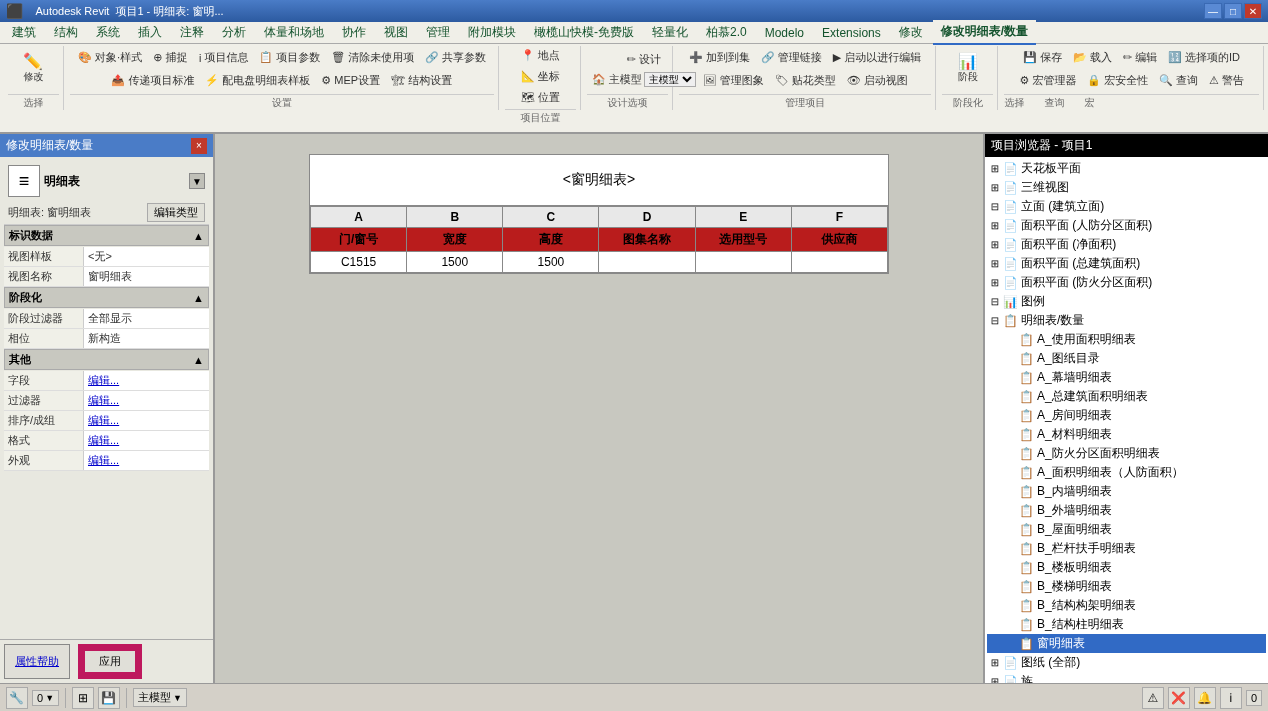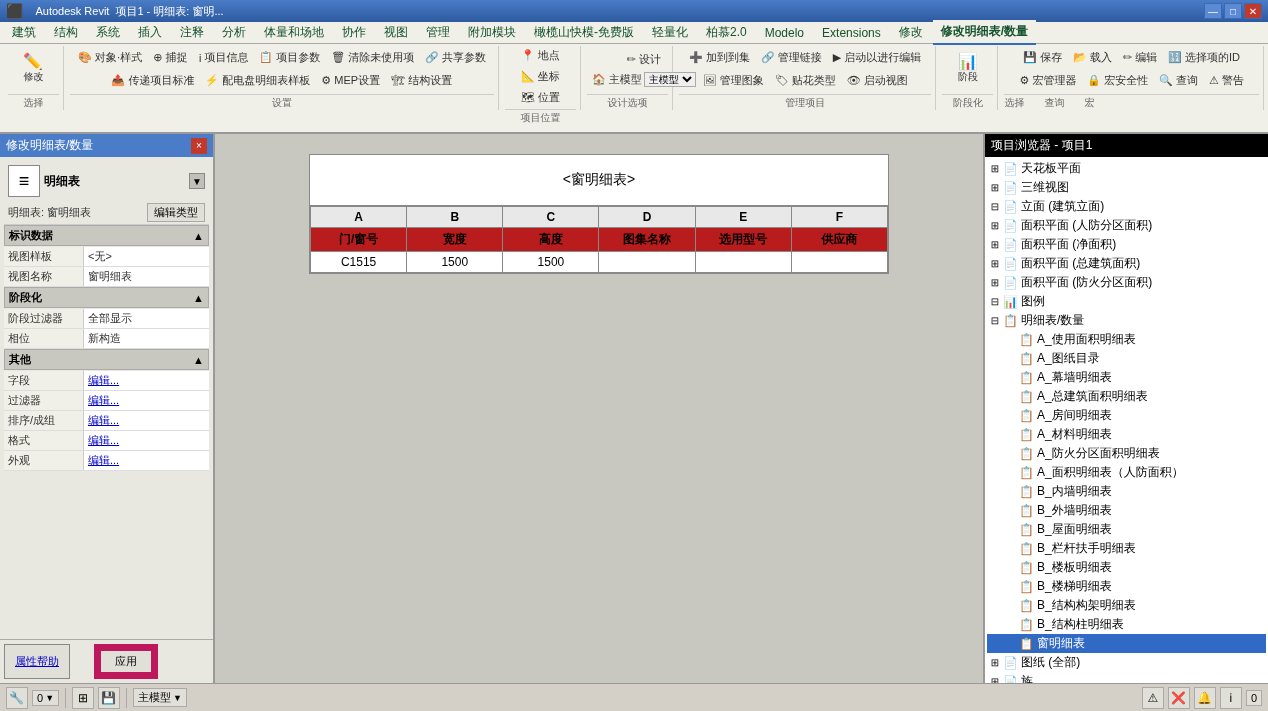--- a/index.html
+++ b/index.html
@@ -337,21 +337,21 @@
       cursor: pointer;
       font-size: 12px;
     }
     .status-sep { width: 1px; height: 20px; background: #aaa; margin: 0 2px; }
     .status-flex { flex: 1; }
 
     
     #bottom-buttons {
       display: flex;
       padding: 4px;
-      gap: 24px;
+      gap: 8px;
       border-top: 1px solid #aaa;
       background: #e8e8e0;
     }
     .bottom-btn {
       padding: 3px 10px;
       font-size: 11px;
       background: #e0dfd8;
       border: 1px solid #888;
       cursor: pointer;
       color: #0000cc;

